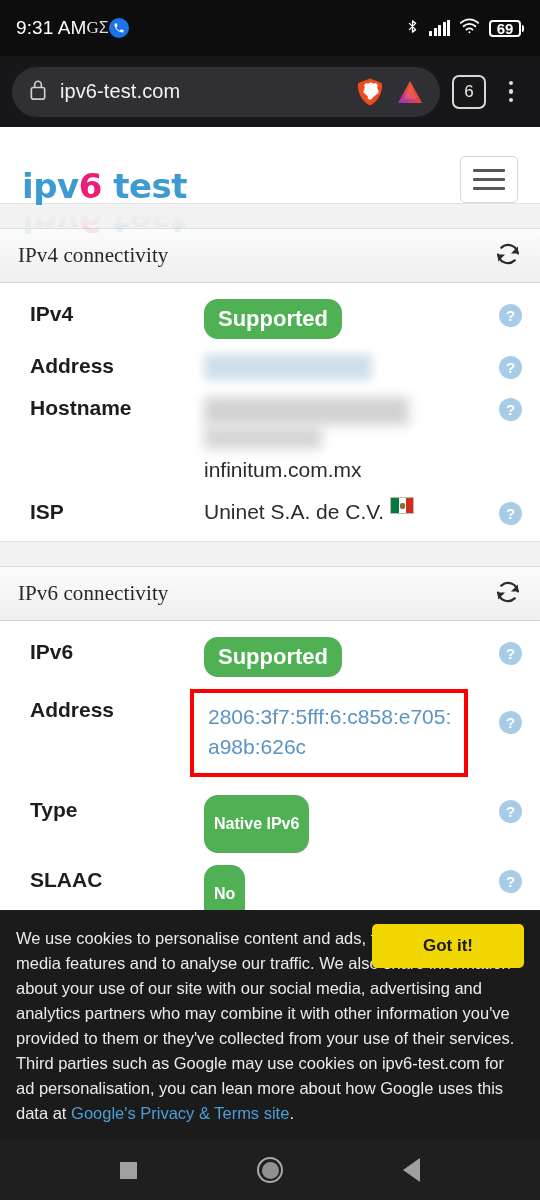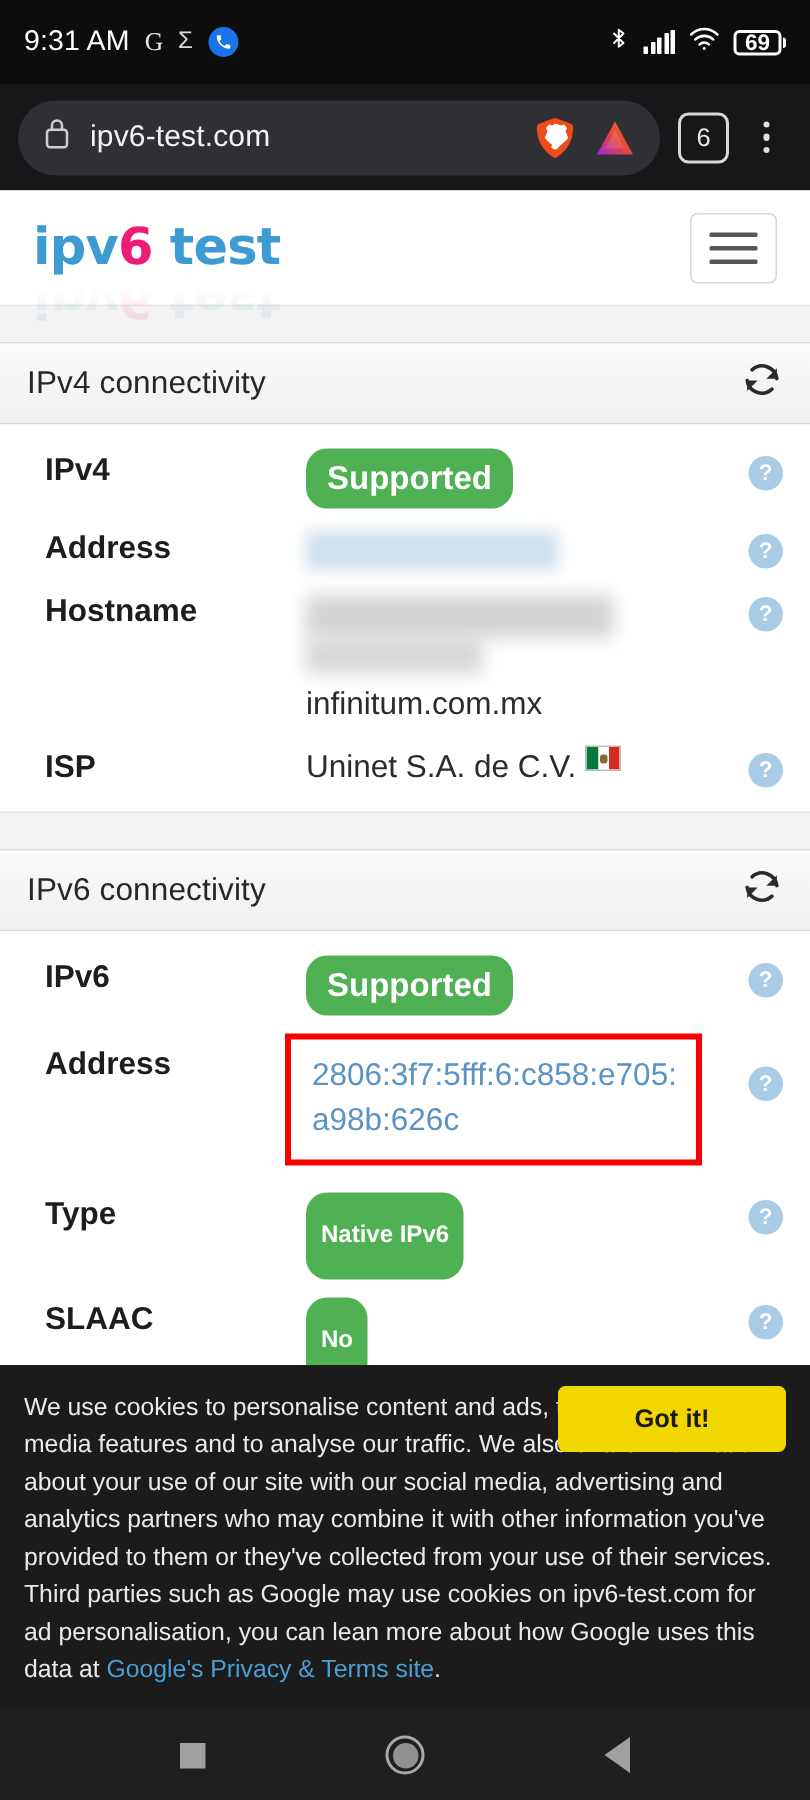--- a/index.html
+++ b/index.html
@@ -9,21 +9,21 @@
     background:#ffffff;
     position:relative;
   }
 
   
   .statusbar{
     height:56px; width:540px; background:#0d0d0d;
     display:flex; align-items:center; justify-content:space-between;
     padding:0 16px; color:#ffffff;
   }
-  .sb-left{display:flex; align-items:center; gap:10px;}
+  .sb-left{display:flex; align-items:center; }
   .sb-time{font-size:19px; font-weight:500; letter-spacing:.1px;}
   .sb-g{font-size:17px; font-weight:400; color:#e8e8e8; font-family:"Liberation Serif", serif;}
   .sb-sigma{font-size:16px; color:#d8d8d8;}
   .sb-phone{
     width:20px;height:20px;border-radius:50%;
     background:#1a73e8; display:flex;align-items:center;justify-content:center;
   }
   .sb-right{display:flex; align-items:center; gap:9px;}
   .bars{display:flex; align-items:flex-end; gap:1.5px; height:16px;}
   .bars i{display:block;width:3px;background:#fff;border-radius:.5px;}
@@ -72,21 +72,21 @@
   .kebab i{width:4.5px;height:4.5px;border-radius:50%;background:#e0e0e0;display:block;}
 
   
   .page{
     width:540px;height:calc(1200px - 56px - 71px - 60px);
     background:#ffffff;overflow:hidden;position:relative;
   }
 
   .site-header{
     height:76px;background:#ffffff;
-    display:flex;align-items:center;justify-content:space-between;
+    display:flex;align-items:flex-end;justify-content:space-between;
     padding:0 22px;position:relative;
   }
   .logo-wrap{position:relative;}
   .logo{
     font-size:34px;font-weight:bold;letter-spacing:-.5px;
     font-family:"DejaVu Sans", sans-serif;
     color:#3d9bd1;line-height:1;
   }
   .logo .six{color:#ec1c77;}
   .logo-reflect{
@@ -113,21 +113,21 @@
     border-top:1px solid #e2e2e2;border-bottom:1px solid #dddddd;
   }
 
   .sect-head{
     height:54px;
     background:linear-gradient(to bottom,#fbfbfb 0%,#efefef 100%);
     border-bottom:1px solid #d9d9d9;
     display:flex;align-items:center;justify-content:space-between;
     padding:0 18px;
   }
-  .sect-title{font-size:21px;color:#272727;font-weight:400;letter-spacing:.1px;}
+  .sect-title{font-size:21px;color:#272727;font-weight:400;letter-spacing:.1px;font-family:Liberation Serif, serif;}
 
   .rows{background:#fff;padding:10px 0 8px 0;}
   .row{
     display:flex;align-items:flex-start;
     padding:6px 18px 6px 30px;min-height:38px;gap:24px;
   }
   .row-label{
     width:150px;flex:0 0 150px;
     font-size:21px;font-weight:bold;color:#1d1d1d;
     line-height:30px;

